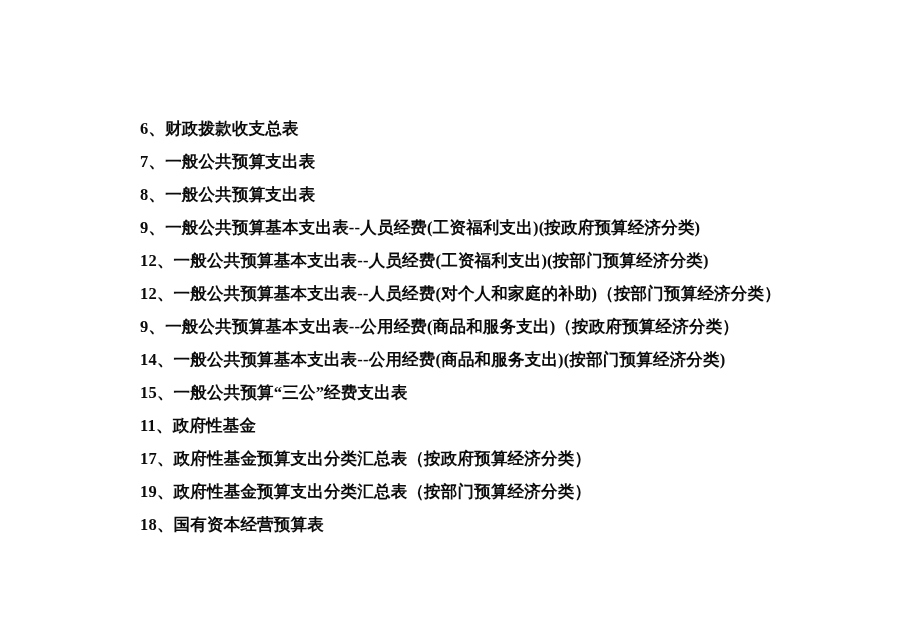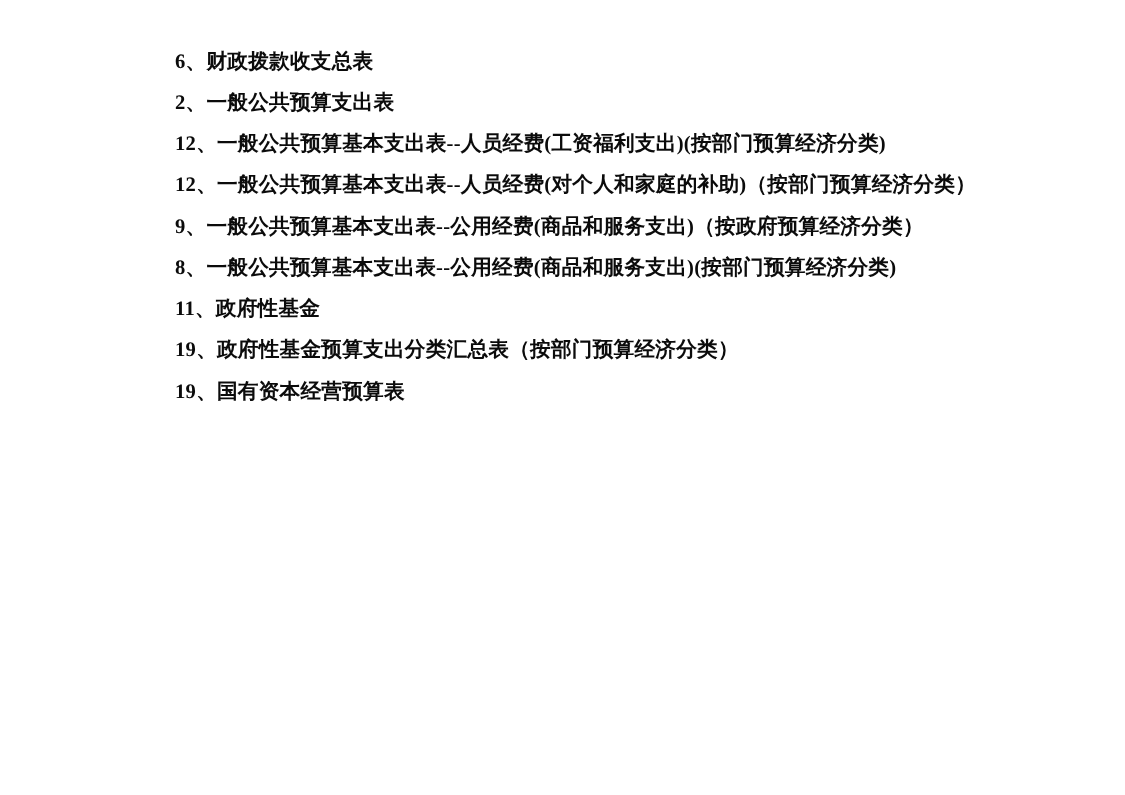--- a/index.html
+++ b/index.html
@@ -12,21 +12,21 @@
     background: #ffffff;
     font-family: "Liberation Serif", "DejaVu Serif", serif;
     color: #000000;
     overflow: hidden;
   }
   .page {
     position: relative;
     width: 900px;
     height: 632px;
     box-sizing: border-box;
-    padding: 32px 60px 0 140px;
+    padding: 112px 60px 0 140px;
   }
   .doc-list {
     list-style: none;
     margin: 0;
     padding: 0;
   }
   .doc-line {
     font-size: 16.5px;
     line-height: 33px;
     letter-spacing: 0.2px;
@@ -35,22 +35,26 @@
     font-weight: 600;
     font-family: "Liberation Serif", "DejaVu Serif", serif;
   }
 </style>
 </head>
 <body>
 
 <div class="page">
   <ul class="doc-list">
     <li class="doc-line">6、财政拨款收支总表</li>
-    <li class="doc-line">2、一般公共预算支出表</li>
+    <li class="doc-line">7、一般公共预算支出表</li>
+    <li class="doc-line">8、一般公共预算支出表</li>
+    <li class="doc-line">9、一般公共预算基本支出表--人员经费(工资福利支出)(按政府预算经济分类)</li>
     <li class="doc-line">12、一般公共预算基本支出表--人员经费(工资福利支出)(按部门预算经济分类)</li>
     <li class="doc-line">12、一般公共预算基本支出表--人员经费(对个人和家庭的补助)（按部门预算经济分类）</li>
     <li class="doc-line">9、一般公共预算基本支出表--公用经费(商品和服务支出)（按政府预算经济分类）</li>
-    <li class="doc-line">8、一般公共预算基本支出表--公用经费(商品和服务支出)(按部门预算经济分类)</li>
+    <li class="doc-line">14、一般公共预算基本支出表--公用经费(商品和服务支出)(按部门预算经济分类)</li>
+    <li class="doc-line">15、一般公共预算“三公”经费支出表</li>
     <li class="doc-line">11、政府性基金</li>
+    <li class="doc-line">17、政府性基金预算支出分类汇总表（按政府预算经济分类）</li>
     <li class="doc-line">19、政府性基金预算支出分类汇总表（按部门预算经济分类）</li>
-    <li class="doc-line">19、国有资本经营预算表</li>
+    <li class="doc-line">18、国有资本经营预算表</li>
   </ul>
 </div>
 
 </body></html>

